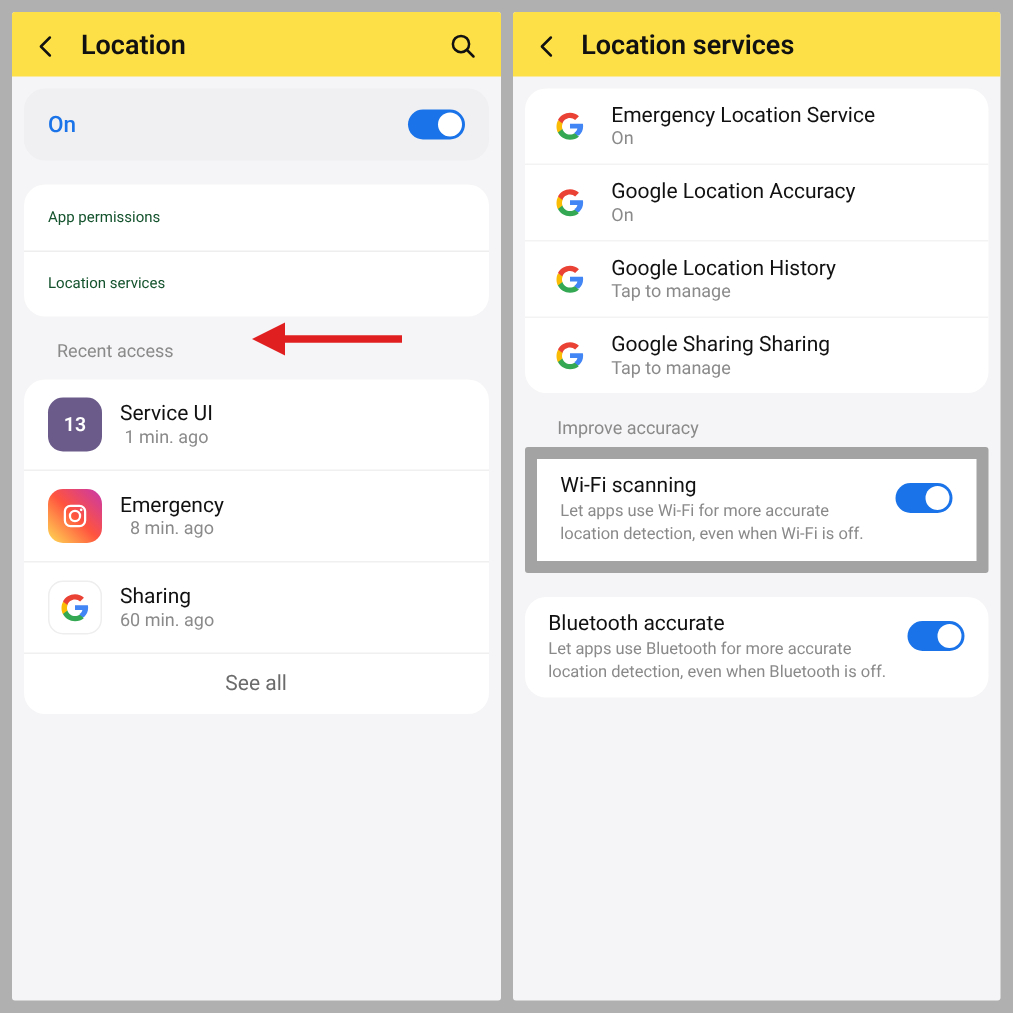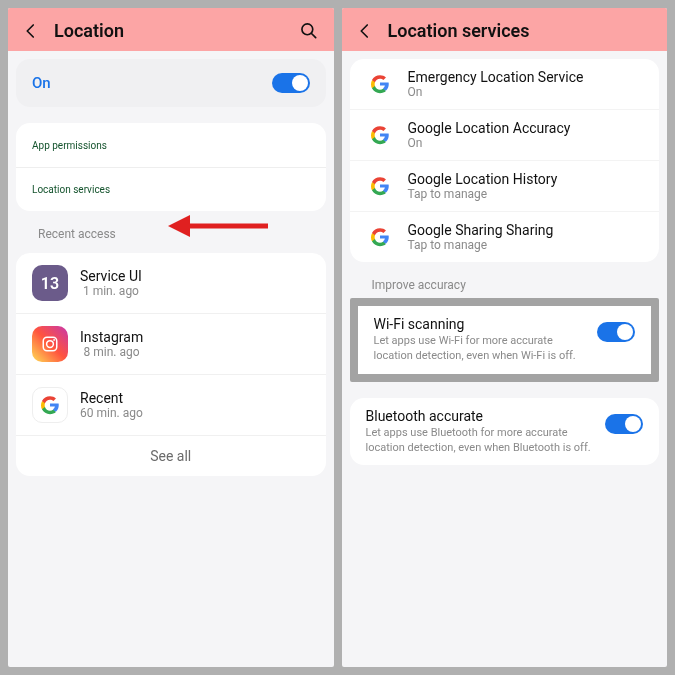--- a/index.html
+++ b/index.html
@@ -18,21 +18,21 @@
       border-radius: 2px;
       overflow: hidden;
       display: flex;
       flex-direction: column;
       position: relative;
     }
     .header {
       display: flex;
       align-items: center;
       padding: 12px 14px 10px;
-      background: #fca5a5;
+      background: #fde047;
     }
     .header .back { width: 20px; display:flex; align-items:center; }
     .header .title { font-size: 18px; font-weight: 600; margin-left: 12px; flex: 1; color: #111; }
     .header .search { width: 22px; display:flex; align-items:center; justify-content:center; }
     .card {
       background: #fff;
       margin: 8px;
       border-radius: 14px;
       overflow: hidden;
     }
@@ -48,21 +48,21 @@
     .on-text { color: #1a73e8; font-weight: 500; font-size: 15px; flex:1; }
     .toggle {
       width: 38px; height: 20px; border-radius: 10px; background: #1a73e8; position: relative; display:inline-block;
     }
     .toggle::after {
       content:""; position:absolute; right:2px; top:2px; width:16px; height:16px; background:#fff; border-radius:50%;
     }
     .section-label { font-size: 12px; color: #8a8a8a; padding: 8px 30px 4px; }
     .app-row { display:flex; align-items:center; padding: 12px 16px; }
     .app-row + .app-row { border-top: 1px solid #f0f0f0; }
-    .app-icon { width: 36px; height: 36px; border-radius: 10px; display:flex; align-items:center; justify-content:center; margin-right: 12px; font-weight:600; color:#fff; font-size:16px; }
+    .app-icon { width: 36px; height: 36px; border-radius: 10px; display:flex; align-items:center; justify-content:center; margin-right: 12px; font-weight:600; color:#fff; font-size:13px; }
     .app-text .name { font-size: 14px; color: #111; }
     .app-text .time { font-size: 12px; color: #8a8a8a; text-align: center; }
     .see-all { text-align:center; padding: 12px; font-size: 14px; color: #6b6b6b; border-top:1px solid #f0f0f0; }
     .svc-row { display:flex; align-items:center; padding: 10px 16px; }
     .svc-row + .svc-row { border-top: 1px solid #f3f3f3; }
     .g-icon { width: 28px; height: 28px; margin-right: 14px; display:flex; align-items:center; justify-content:center; }
     .svc-text .name { font-size: 14px; color: #111; }
     .svc-text .sub { font-size: 12px; color: #8a8a8a; }
     .scan-row { padding: 10px 16px; display:flex; align-items:flex-start; }
     .scan-text { flex:1; padding-right: 10px; }
@@ -119,35 +119,35 @@
     </div>
     <div class="app-row">
       <div class="app-icon" style="background:linear-gradient(45deg,#fd5,#ff543e,#c837ab)">
         <svg width="18" height="18" viewBox="0 0 24 24">
             <rect x="3" y="3" width="18" height="18" rx="5" stroke="#fff" stroke-width="2" fill="none"></rect>
             <circle cx="12" cy="12" r="4.5" stroke="#fff" stroke-width="2" fill="none"></circle>
             <circle cx="17.5" cy="6.5" r="1.2" fill="#fff"></circle>
           </svg>
       </div>
       <div class="app-text">
-        <div class="name">Instagram</div>
+        <div class="name">Emergency</div>
         <div class="time">8 min. ago</div>
       </div>
     </div>
     <div class="app-row">
       <div class="app-icon" style="background:#fff;border:1px solid #eee">
         <svg width="20" height="20" viewBox="0 0 48 48">
             <path fill="#4285F4" d="M45 24.5c0-1.6-.1-2.8-.4-4H24v7.3h11.8c-.5 2.6-2 4.8-4.3 6.3v5.2h7C42.6 35.5 45 30.5 45 24.5z"></path>
             <path fill="#34A853" d="M24 46c5.8 0 10.7-1.9 14.3-5.2l-7-5.2c-1.9 1.3-4.4 2.1-7.3 2.1-5.6 0-10.4-3.8-12.1-8.9H4.7v5.6C8.3 41.4 15.6 46 24 46z"></path>
             <path fill="#FBBC05" d="M11.9 28.8c-.4-1.3-.7-2.7-.7-4.1s.2-2.8.7-4.1v-5.6H4.7C3.2 18 2.4 21 2.4 24.7s.8 6.7 2.3 9.7l7.2-5.6z"></path>
             <path fill="#EA4335" d="M24 11.3c3.2 0 6 1.1 8.2 3.2l6.1-6.1C34.7 4.6 29.8 2.7 24 2.7 15.6 2.7 8.3 7.3 4.7 14.3l7.2 5.6C13.6 15.1 18.4 11.3 24 11.3z"></path>
           </svg>
       </div>
       <div class="app-text">
-        <div class="name">Recent</div>
+        <div class="name">Sharing</div>
         <div class="time">60 min. ago</div>
       </div>
     </div>
     <div class="see-all">See all</div>
   </div>
 
   <svg class="arrow" width="100" height="30" viewBox="0 0 100 30">
     <line x1="100" y1="15" x2="18" y2="15" stroke="#e02020" stroke-width="5"></line>
     <polygon points="0,15 22,4 22,26" fill="#e02020"></polygon>
   </svg>

